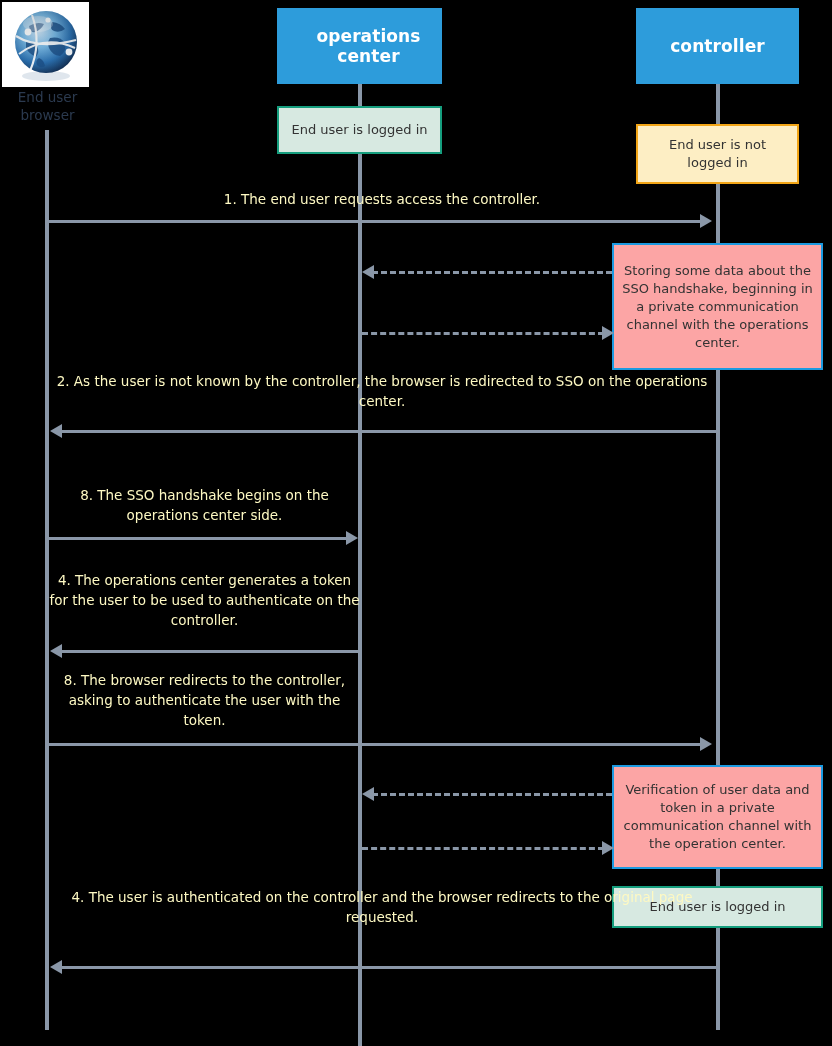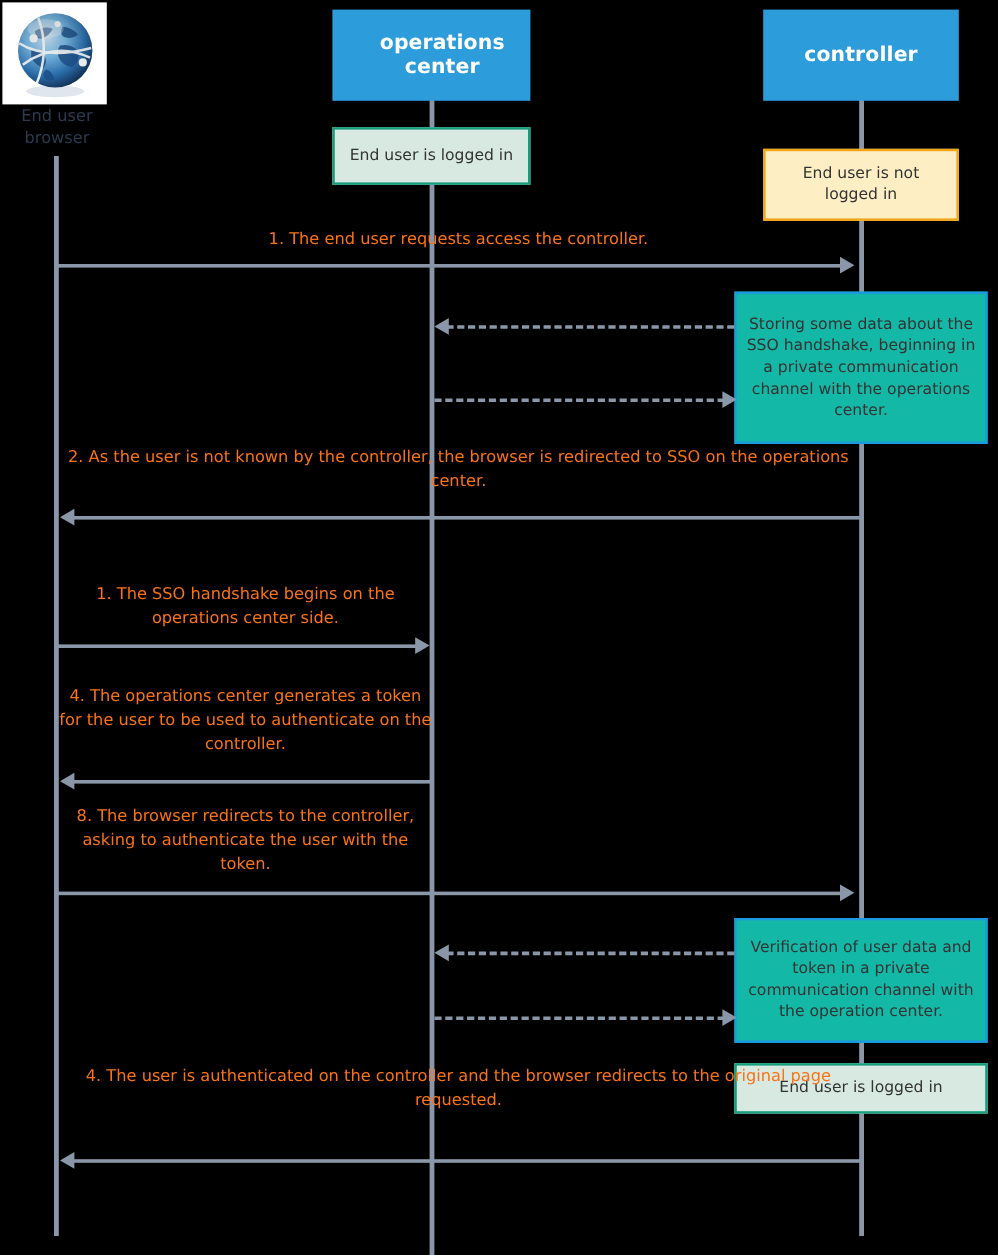--- a/index.html
+++ b/index.html
@@ -65,26 +65,26 @@
     align-items: center;
     justify-content: center;
     text-align: center;
     font-size: 13px;
     line-height: 18px;
     padding: 4px 8px;
     color: #333333;
   }
   .state-box.green  { background: #d7e9e1; border: 2px solid #159e7e; }
   .state-box.amber  { background: #fdeec4; border: 2px solid #f2a516; }
-  .state-box.bluenote { background: #14b8a6; border: 2px solid #1b9ae0; }
+  .state-box.bluenote { background: #fca5a5; border: 2px solid #1b9ae0; }
 
   
   .msg-label {
     position: absolute;
-    color: #f97316;
+    color: #fef9c3;
     font-size: 13.5px;
     line-height: 20px;
     text-align: center;
   }
 
   
   .arrow-line {
     position: absolute;
     height: 3px;
     background: #8a97a8;
@@ -164,21 +164,21 @@
   <div class="arrow-line dashed" style="left:372px; top:271px; width:240px;"></div>
   <div class="arrow-head left" style="left:362px; top:265px;"></div>
 
   <div class="arrow-line dashed" style="left:362px; top:332px; width:242px;"></div>
   <div class="arrow-head right" style="left:602px; top:326px;"></div>
 
   <div class="msg-label" style="left:47px; top:371px; width:670px;">2.  As the user is not known by the controller, the browser is redirected to SSO on the operations center.</div>
   <div class="arrow-line" style="left:58px; top:430px; width:660px;"></div>
   <div class="arrow-head left" style="left:50px; top:424px;"></div>
 
-  <div class="msg-label" style="left:47px; top:485px; width:315px;">1.  The SSO handshake begins on the operations center side.</div>
+  <div class="msg-label" style="left:47px; top:485px; width:315px;">8.  The SSO handshake begins on the operations center side.</div>
   <div class="arrow-line" style="left:47px; top:537px; width:300px;"></div>
   <div class="arrow-head right" style="left:346px; top:531px;"></div>
 
   <div class="msg-label" style="left:47px; top:570px; width:315px;">4.  The operations center generates a token for the user to be used to authenticate on the controller.</div>
   <div class="arrow-line" style="left:58px; top:650px; width:303px;"></div>
   <div class="arrow-head left" style="left:50px; top:644px;"></div>
 
   <div class="msg-label" style="left:47px; top:670px; width:315px;">8.  The browser redirects to the controller, asking to authenticate the user with the token.</div>
   <div class="arrow-line" style="left:47px; top:743px; width:655px;"></div>
   <div class="arrow-head right" style="left:700px; top:737px;"></div>

